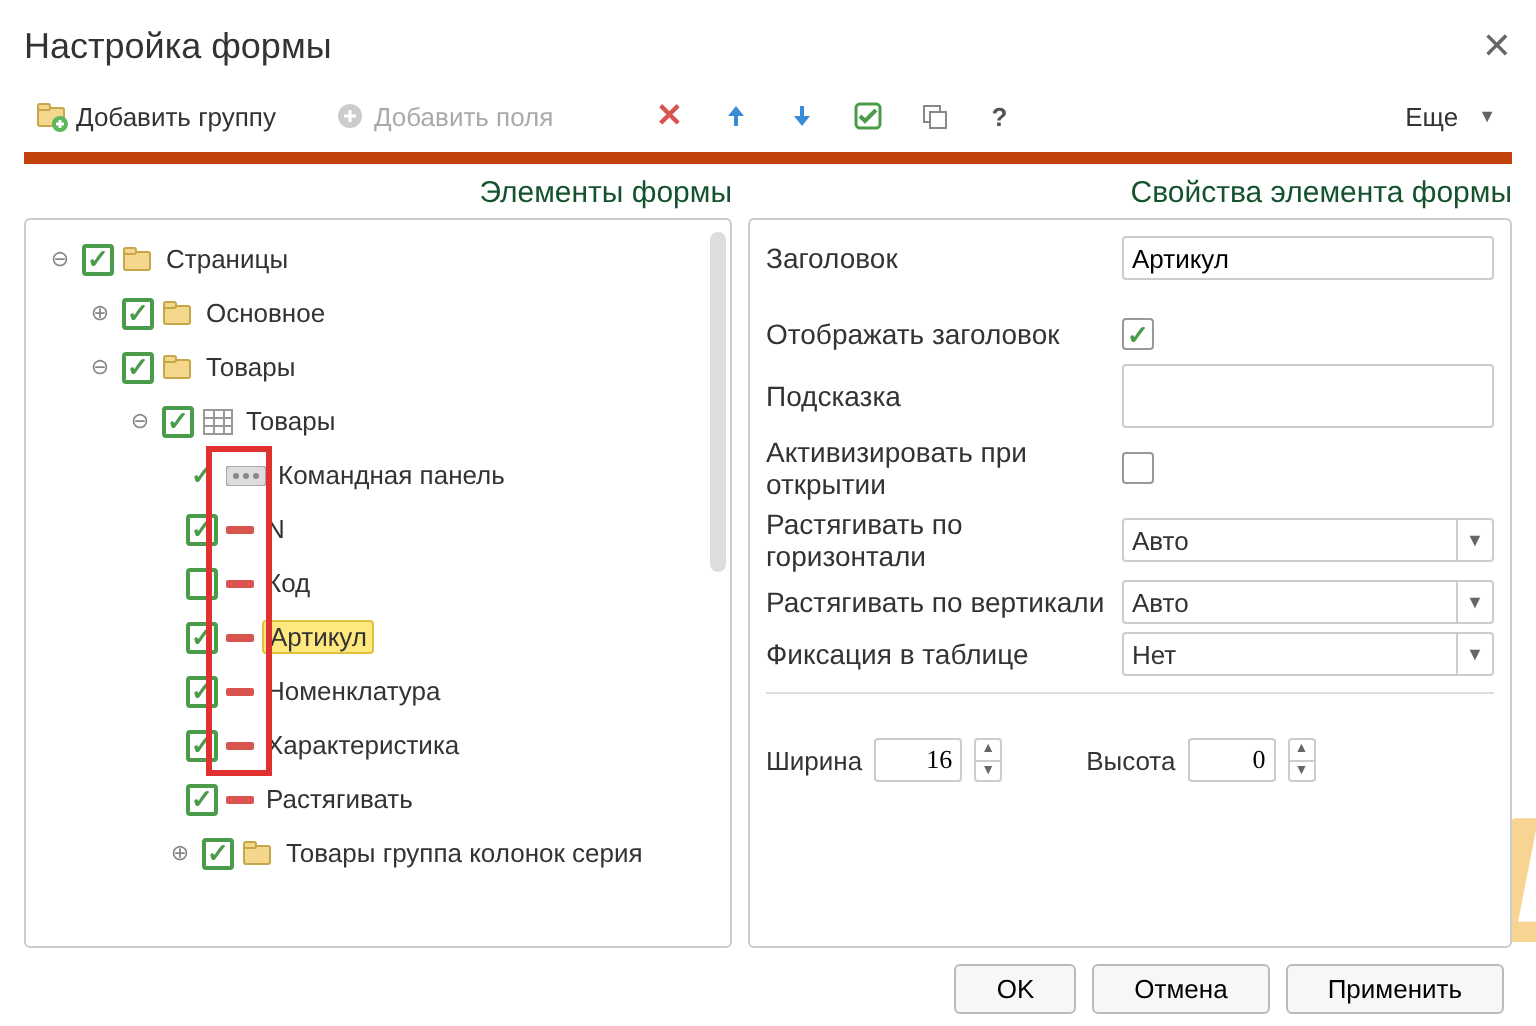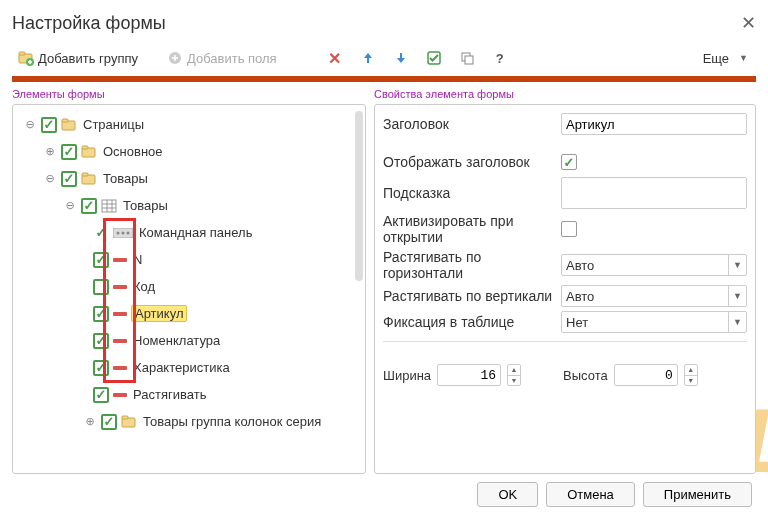--- a/index.html
+++ b/index.html
@@ -10,21 +10,21 @@
 .close-x { font-size: 18px; color: #666; cursor: pointer; }
 .toolbar { display: flex; align-items: center; gap: 17px; padding: 4px 0 8px 0; border-bottom: 6px solid #c2410c; }
 .tb-btn { display: flex; align-items: center; gap: 4px; padding: 2px 6px; cursor: pointer; font-size: 13px; }
 .tb-btn.disabled { color: #aaa; }
 .tb-icon { display: inline-flex; width: 16px; height: 16px; align-items: center; justify-content: center; }
 .spacer { flex: 1; }
 .more-btn { display: flex; align-items: center; gap: 10px; padding: 2px 8px; cursor: pointer; }
 .drop-caret { font-size: 9px; color: #666; }
 .content { display: flex; gap: 8px; height: 388px; margin-top: 4px; }
 .panel { flex: 1; display: flex; flex-direction: column; }
-.panel-title { font-size: 11px; color: #a21caf; padding: 2px 0 4px 0; }
+.panel-title { font-size: 15px; color: #14532d; padding: 2px 0 4px 0; text-align: right; }
 .panel-body { flex: 1; border: 1px solid #ccc; border-radius: 3px; overflow: hidden; background: #fff; }
 .left .panel-body { position: relative; }
 .tree { padding: 6px 2px; overflow-y: auto; height: 100%; }
 .tree-row { display: flex; align-items: center; gap: 4px; padding: 2px 0; height: 27px; }
 .expander { width: 14px; height: 14px; display: inline-flex; align-items: center; justify-content: center; font-size: 11px; color: #888; cursor: pointer; }
 .chk { width: 16px; height: 16px; border: 2px solid #4a9b4a; border-radius: 2px; display: inline-flex; align-items: center; justify-content: center; background: #fff; cursor: pointer; }
 .chk.checked::after { content: "✓"; color: #4a9b4a; font-weight: bold; font-size: 13px; line-height: 1; }
 .chk.nolabel { border: none; }
 .folder-i { width: 16px; height: 14px; }
 .table-i { width: 16px; height: 14px; }
@@ -38,21 +38,21 @@
 .prop-row { display: flex; align-items: center; min-height: 22px; }
 .prop-label { width: 178px; font-size: 14px; color: #333; }
 .prop-input { flex: 1; border: 1px solid #ccc; border-radius: 2px; height: 22px; padding: 0 4px; font-size: 13px; font-family: inherit; }
 .prop-chk { width: 16px; height: 16px; border: 1px solid #999; border-radius: 2px; display: inline-flex; align-items: center; justify-content: center; }
 .prop-chk.checked::after { content: "✓"; color: #4a9b4a; font-weight: bold; font-size: 13px; }
 .prop-select { flex: 1; display: flex; align-items: center; border: 1px solid #ccc; border-radius: 2px; height: 22px; }
 .prop-select span { flex: 1; padding: 0 4px; }
 .sel-btn { width: 18px; border-left: 1px solid #ccc; display: flex; align-items: center; justify-content: center; font-size: 9px; color: #666; cursor: pointer; height: 100%; }
 .dim-row { display: flex; align-items: center; gap: 6px; margin-top: 10px; }
 .dim-label { font-size: 13px; }
-.dim-input { width: 64px; border: 1px solid #ccc; border-radius: 2px; height: 22px; text-align: right; padding: 0 4px; font-size: 13px; font-family: Liberation Mono, monospace; }
+.dim-input { width: 44px; border: 1px solid #ccc; border-radius: 2px; height: 22px; text-align: right; padding: 0 4px; font-size: 13px; font-family: Liberation Serif, serif; }
 .spinner { width: 14px; border: 1px solid #ccc; border-radius: 2px; height: 22px; display: flex; flex-direction: column; }
 .spinner div { flex: 1; font-size: 7px; display: flex; align-items: center; justify-content: center; color: #666; cursor: pointer; }
 .spinner div:first-child { border-bottom: 1px solid #ccc; }
 .hr { border: none; border-top: 1px solid #ddd; margin: 4px 0 8px 0; }
 .footer { display: flex; justify-content: flex-end; gap: 8px; padding: 8px 4px 0 0; }
 .btn { border: 1px solid #bbb; background: #f7f7f7; border-radius: 3px; padding: 4px 20px; cursor: pointer; font-size: 13px; font-family: inherit; }
 .watermark { position: absolute; right: -10px; bottom: 20px; font-size: 90px; font-weight: bold; color: #f2b84b; opacity: 0.6; pointer-events: none; z-index: -1; font-style: italic; }
 .ind { display:inline-block; }
 </style>
 </head>

